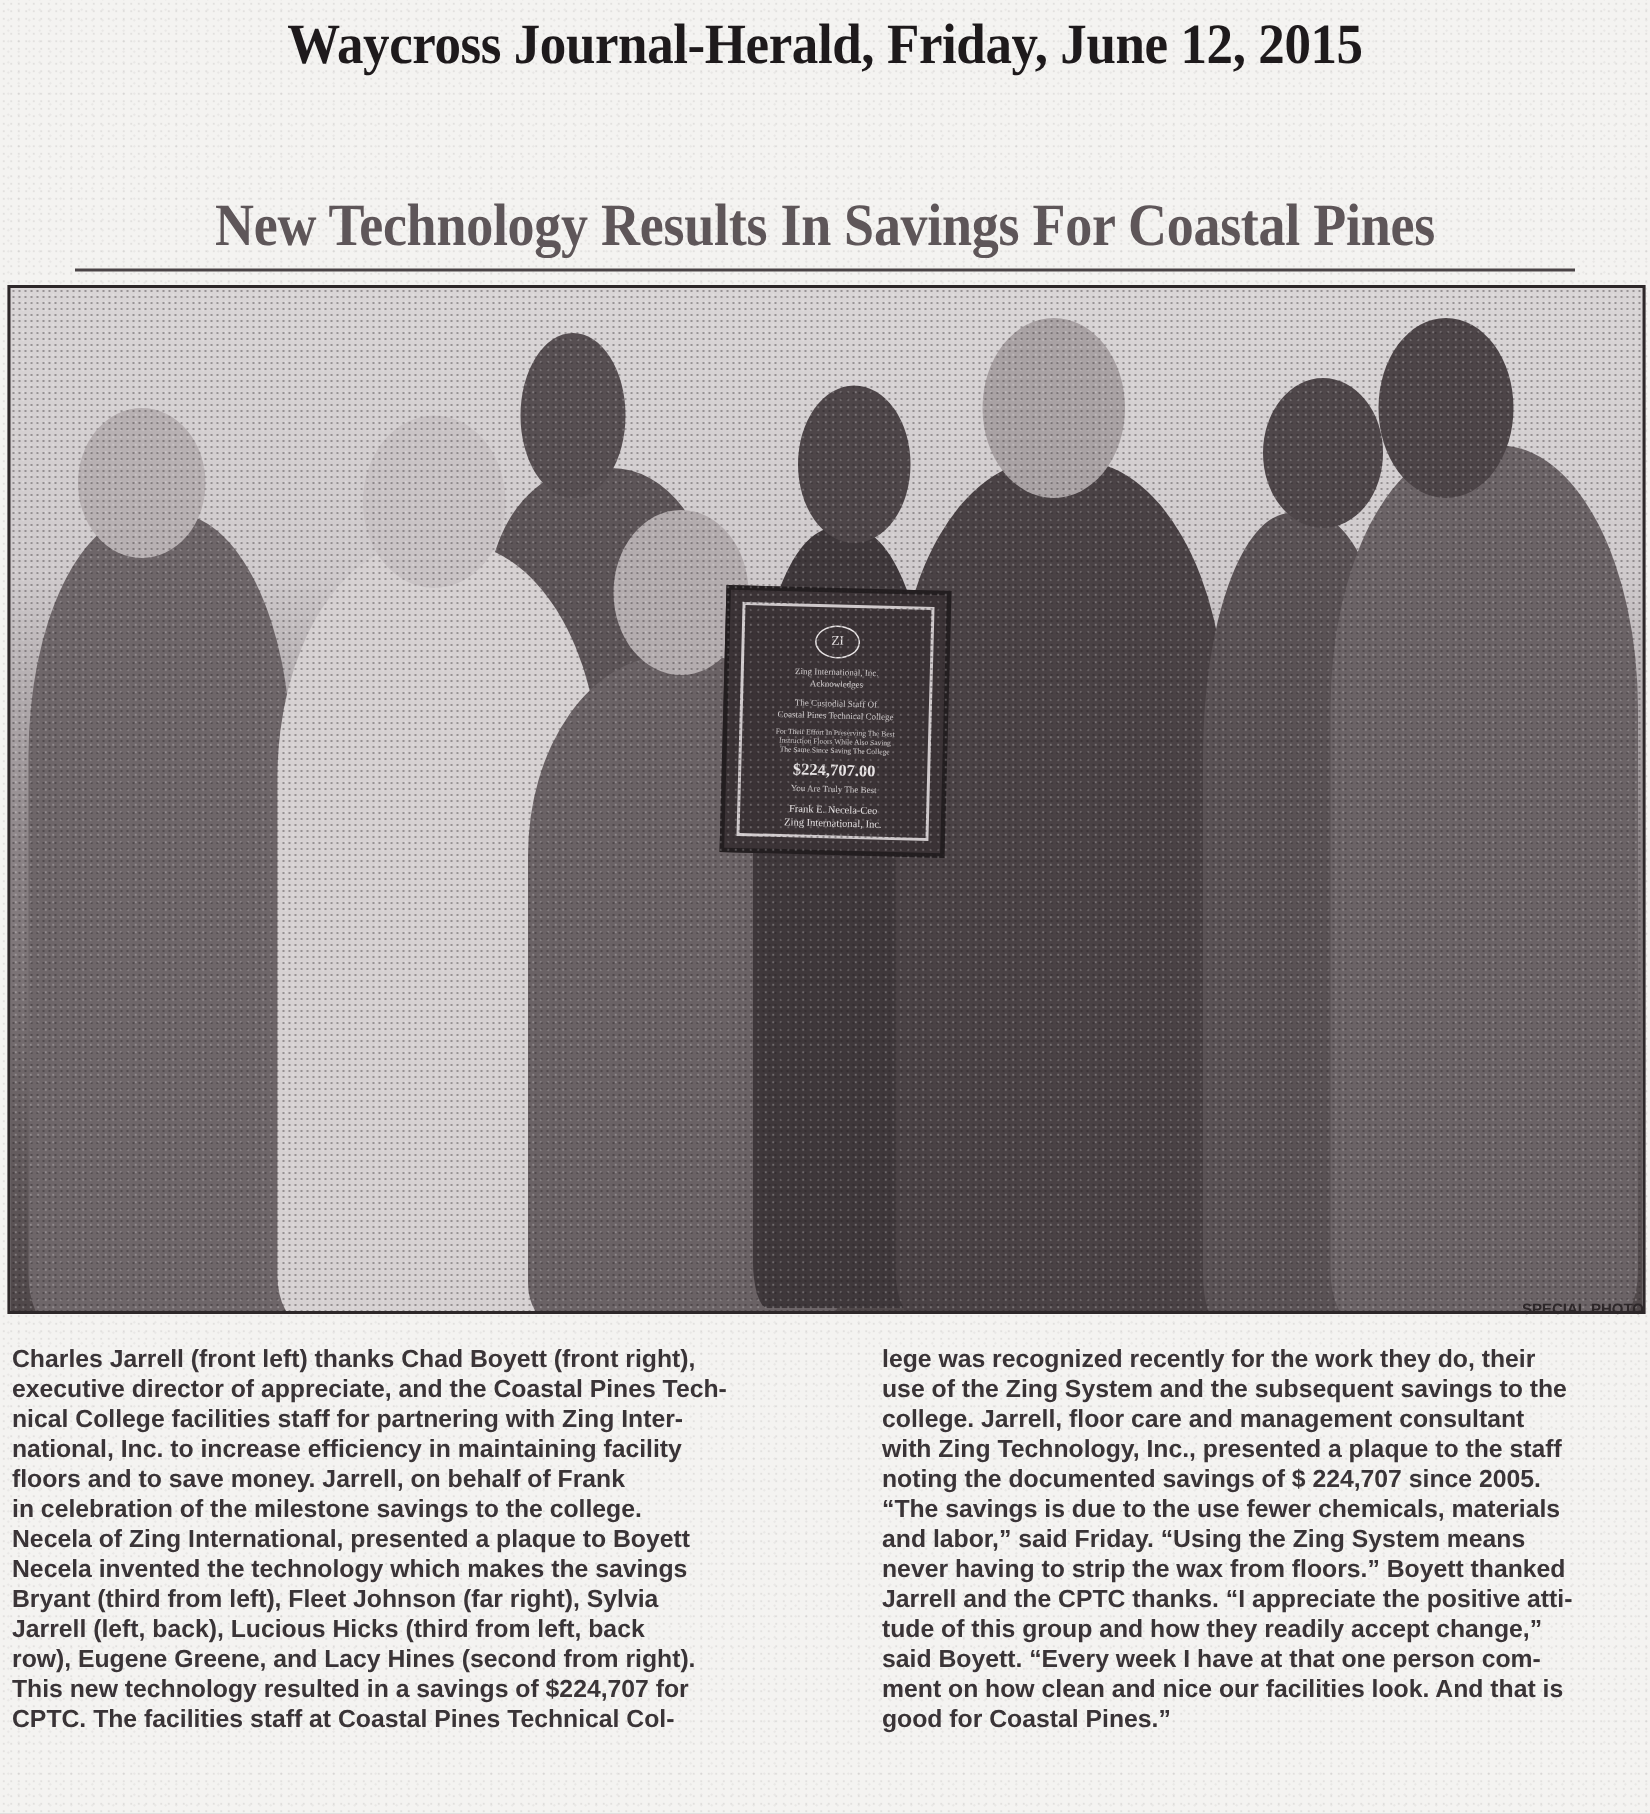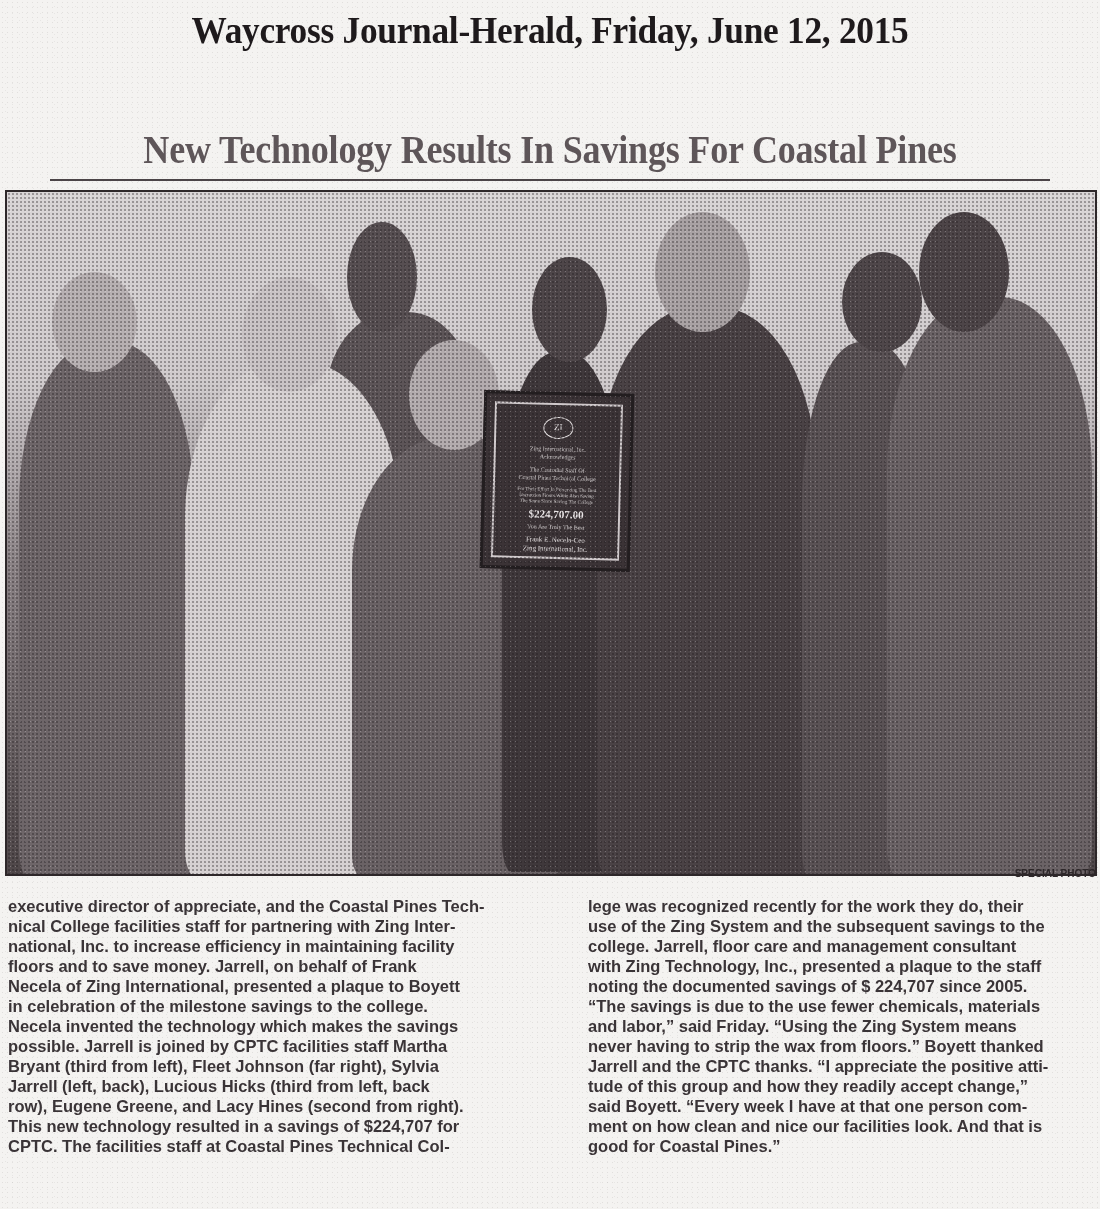--- a/index.html
+++ b/index.html
@@ -202,28 +202,28 @@
       <div class="plaque-sig">Zing International, Inc.</div>
     </div>
   </div>
 
   <div class="noise"></div>
 </figure>
 
 <div class="photo-credit">SPECIAL PHOTO</div>
 
 <div class="caption-col left">
+  <span class="caption-line">Charles Jarrell (front left) thanks Chad Boyett (front right),</span>
   <span class="caption-line">executive director of appreciate, and the Coastal Pines Tech-</span>
   <span class="caption-line">nical College facilities staff for partnering with Zing Inter-</span>
   <span class="caption-line">national, Inc. to increase efficiency in maintaining facility</span>
   <span class="caption-line">floors and to save money. Jarrell, on behalf of Frank</span>
+  <span class="caption-line">in celebration of the milestone savings to the college.</span>
   <span class="caption-line">Necela of Zing International, presented a plaque to Boyett</span>
-  <span class="caption-line">in celebration of the milestone savings to the college.</span>
   <span class="caption-line">Necela invented the technology which makes the savings</span>
-  <span class="caption-line">possible. Jarrell is joined by CPTC facilities staff Martha</span>
   <span class="caption-line">Bryant (third from left), Fleet Johnson (far right), Sylvia</span>
   <span class="caption-line">Jarrell (left, back), Lucious Hicks (third from left, back</span>
   <span class="caption-line">row), Eugene Greene, and Lacy Hines (second from right).</span>
   <span class="caption-line">This new technology resulted in a savings of $224,707 for</span>
   <span class="caption-line">CPTC. The facilities staff at Coastal Pines Technical Col-</span>
 </div>
 
 <div class="caption-col right">
   <span class="caption-line">lege was recognized recently for the work they do, their</span>
   <span class="caption-line">use of the Zing System and the subsequent savings to the</span>

